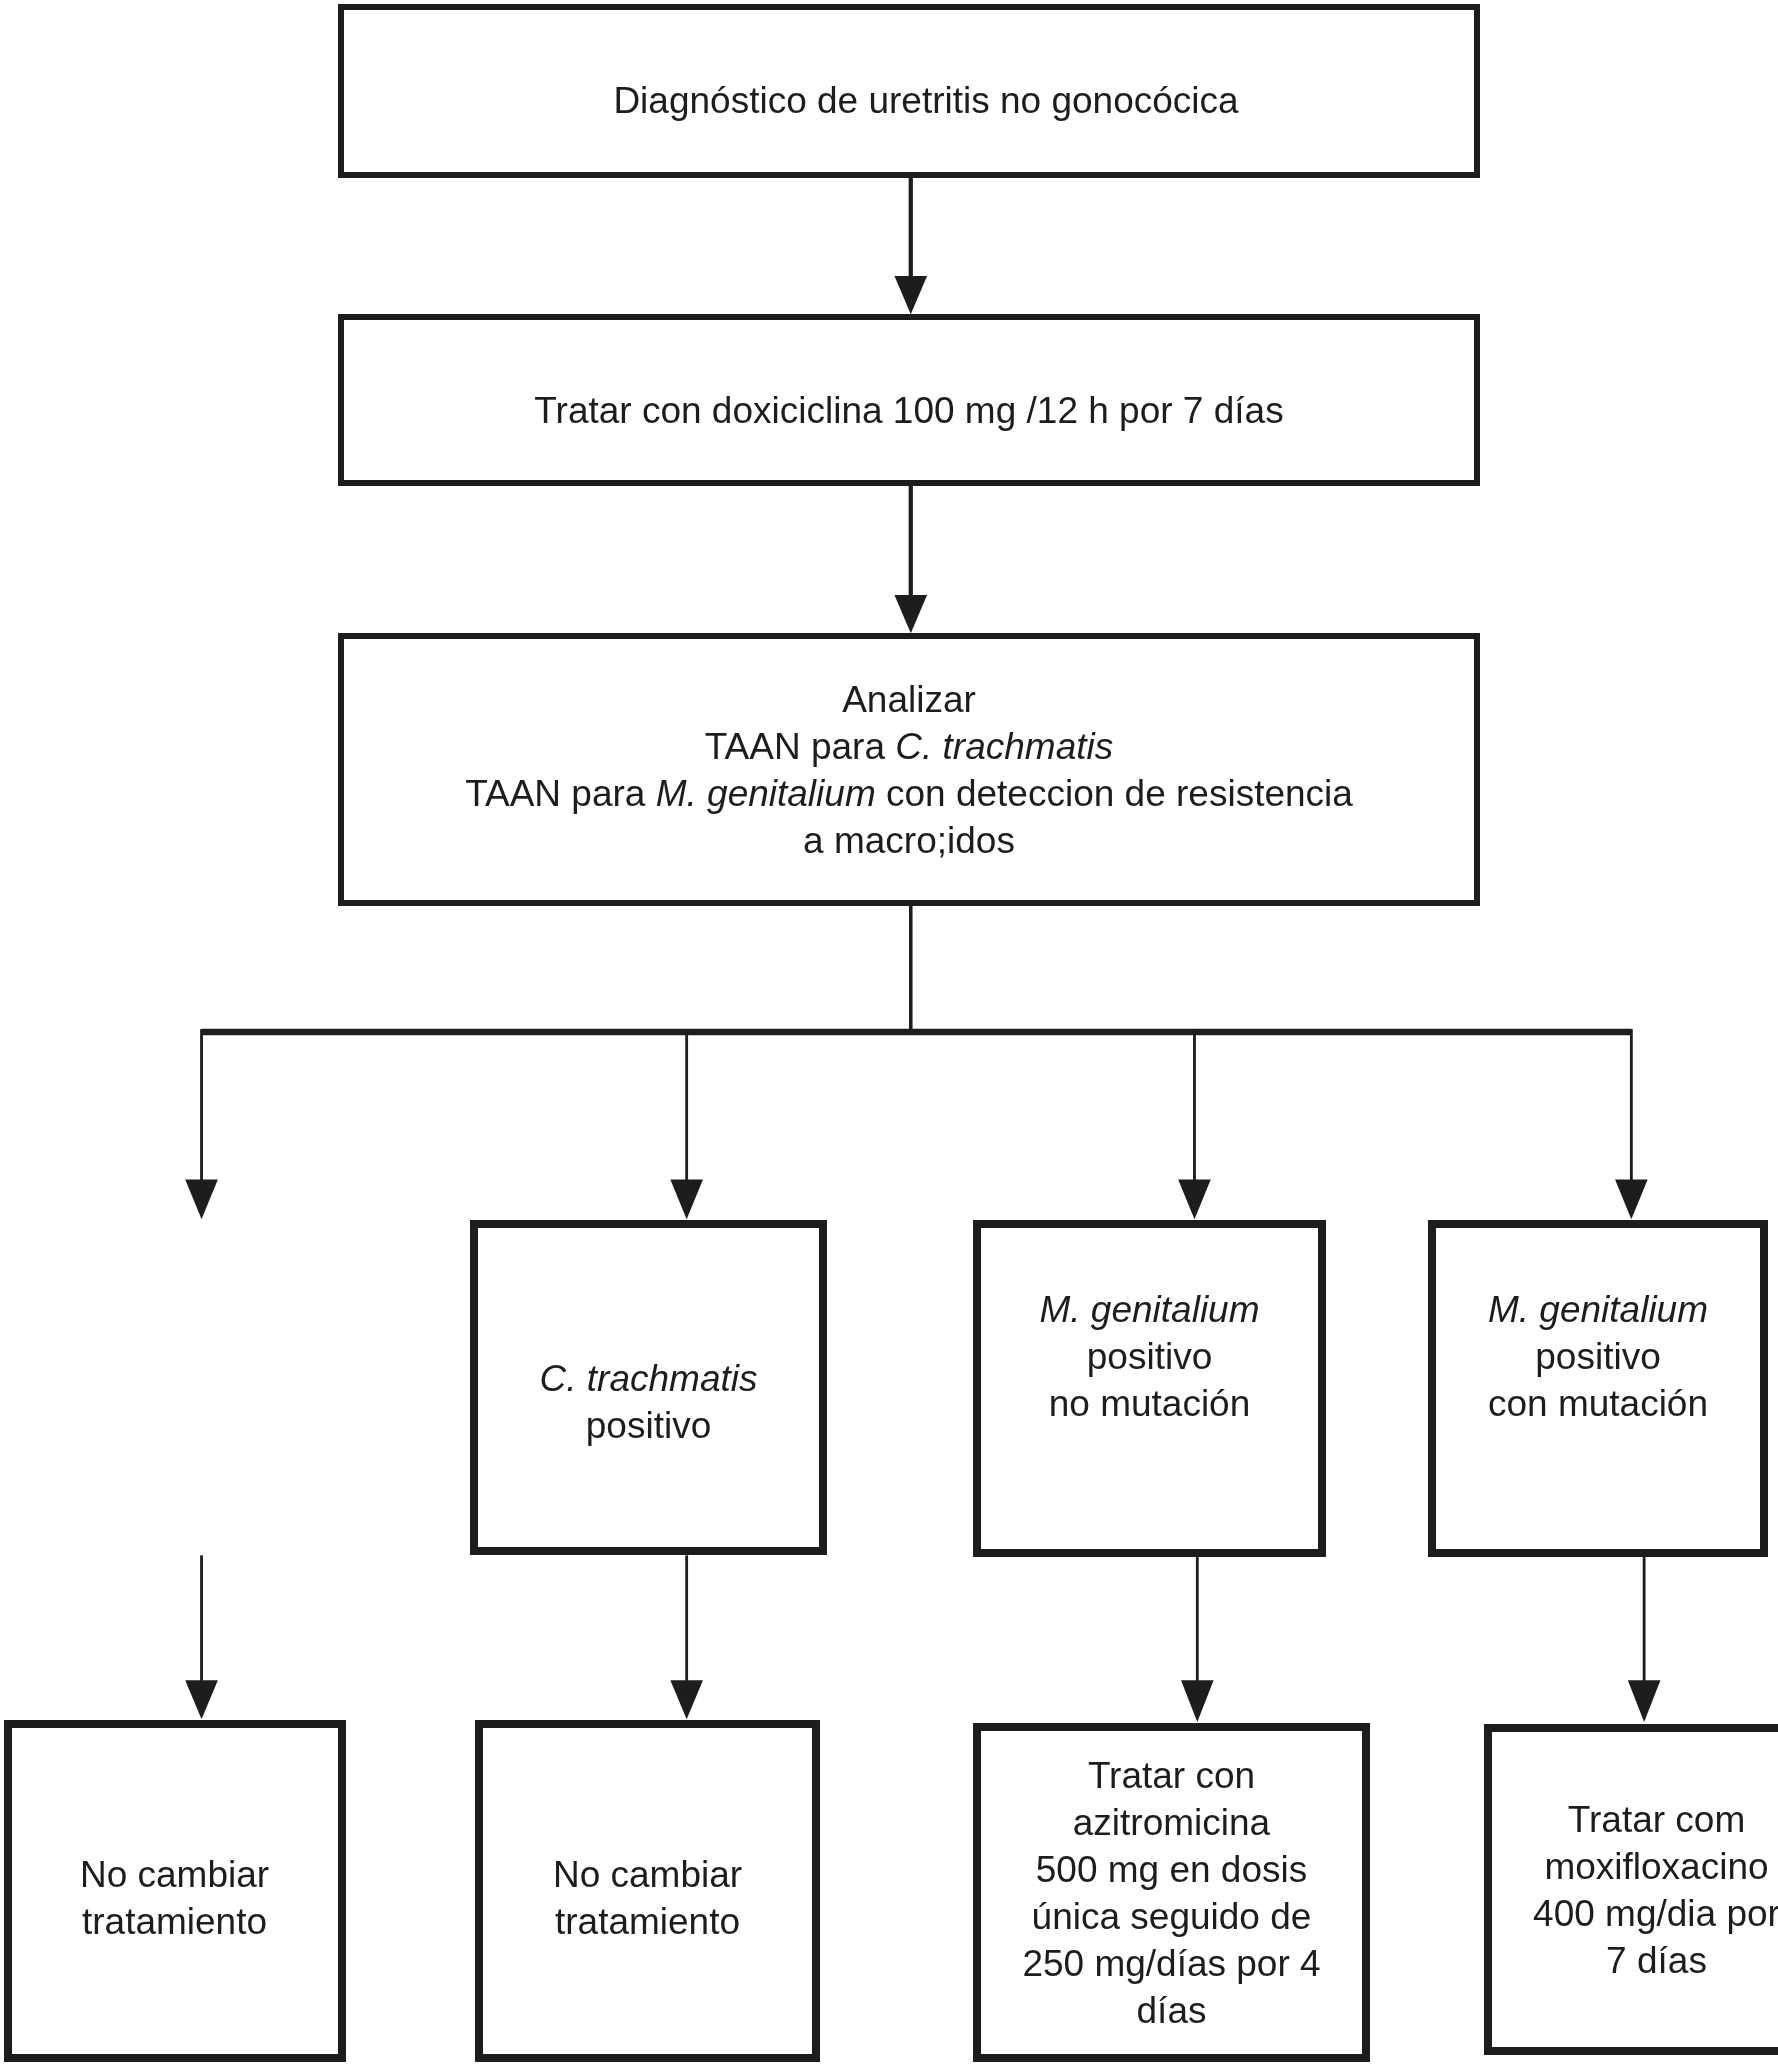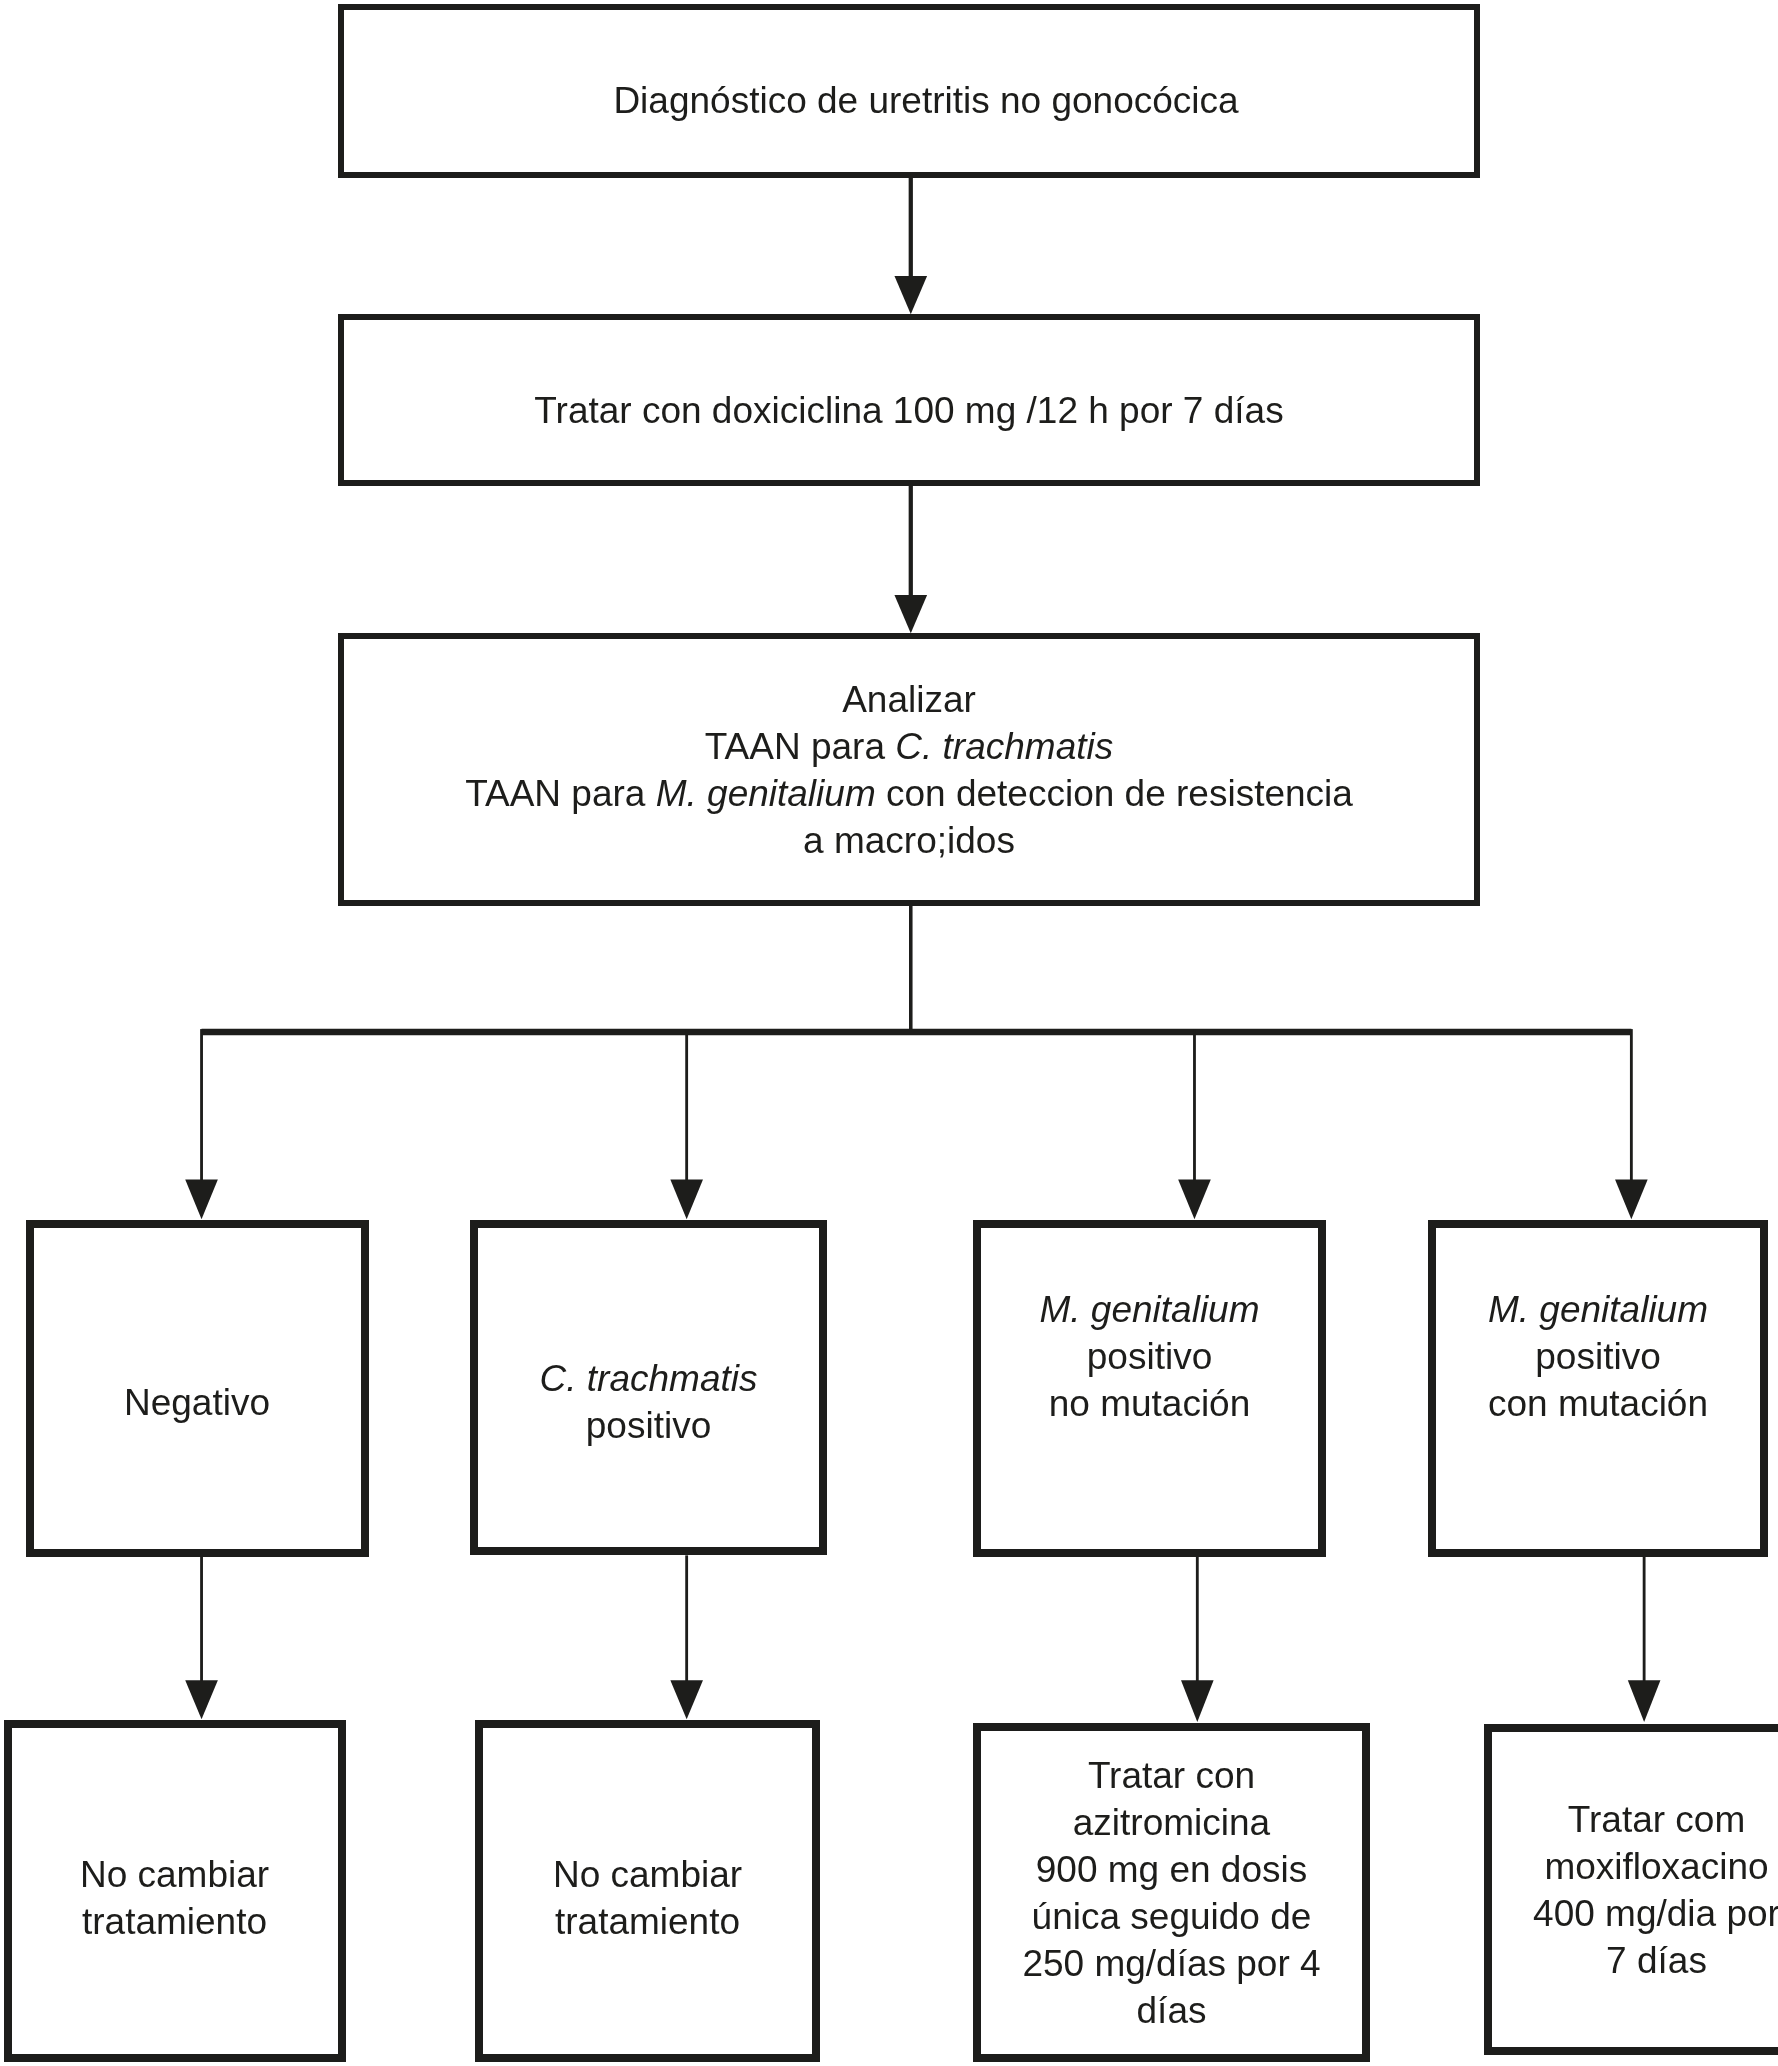--- a/index.html
+++ b/index.html
@@ -114,25 +114,20 @@
 
   <div class="node wide" id="node-analyze">
     <div class="content">
       <div class="line">Analizar</div>
       <div class="line"><span>TAAN para </span><i>C. trachmatis</i></div>
       <div class="line"><span>TAAN para </span><i>M. genitalium</i><span> con deteccion de resistencia</span></div>
       <div class="line">a macro;idos</div>
     </div>
   </div>
 
-  <div class="node shift-down-20" id="node-negative">
-    <div class="content">
-      <div class="line">Negativo</div>
-    </div>
-  </div>
 
   <div class="node shift-down-20" id="node-ct-positive">
     <div class="content">
       <div class="line"><i>C. trachmatis</i></div>
       <div class="line">positivo</div>
     </div>
   </div>
 
   <div class="node shift-up-45" id="node-mg-no-mutation">
     <div class="content">
@@ -161,21 +156,21 @@
     <div class="content">
       <div class="line">No cambiar</div>
       <div class="line">tratamiento</div>
     </div>
   </div>
 
   <div class="node" id="node-azithromycin">
     <div class="content">
       <div class="line">Tratar con</div>
       <div class="line">azitromicina</div>
-      <div class="line">900 mg en dosis</div>
+      <div class="line">500 mg en dosis</div>
       <div class="line">única seguido de</div>
       <div class="line">250 mg/días por 4</div>
       <div class="line">días</div>
     </div>
   </div>
 
   <div class="node" id="node-moxifloxacin">
     <div class="content">
       <div class="line">Tratar com</div>
       <div class="line">moxifloxacino</div>

